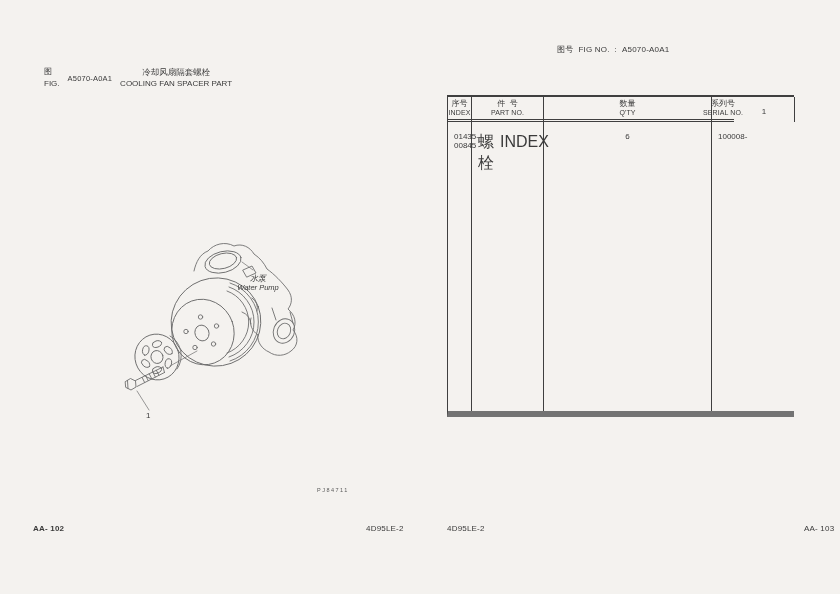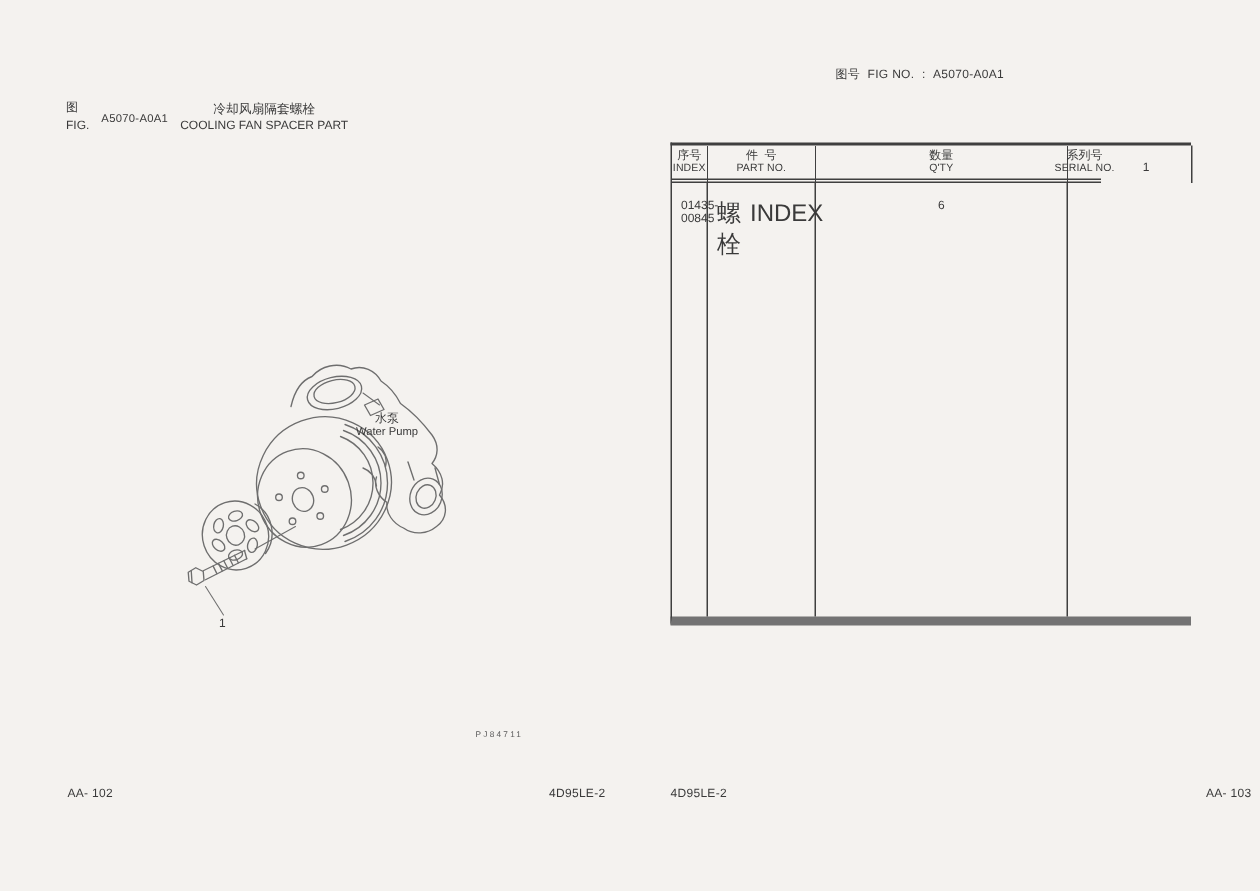--- a/index.html
+++ b/index.html
@@ -35,21 +35,21 @@
   .title-block .code{
     align-self:center;font-size:7.5px;letter-spacing:.2px;
   }
   .title-block .names{font-size:8px;line-height:11px;text-align:center;}
   .title-block .names .cn{font-size:8.5px;}
 
   
   .drawing-svg{position:absolute;left:0;top:0;}
   .pump-label{
     position:absolute;left:228px;top:274px;width:60px;
-    text-align:center;font-size:7.5px;line-height:9px;
+    text-align:center;font-size:7.5px;line-height:9px;font-style:italic;
   }
   .pump-label .cn{font-size:8px;}
   .callout-1{
     position:absolute;left:146px;top:411px;
     font-size:8px;
   }
   .drawing-no{
     position:absolute;left:317px;top:487px;
     font-size:5.5px;letter-spacing:1.5px;color:#5a5a5a;
   }
@@ -79,21 +79,21 @@
   .td.c{text-align:center;}
   .td.l{padding-left:6px;}
   .desc-cell{display:flex;align-items:baseline;padding:10px 8px 0 6px;text-align:right;}
   .desc-cell .leader{
     flex:1;border-bottom:1px dotted #5a5a5a;
     margin:0 3px 2px 3px;height:1px;
   }
 
   
   .ft{position:absolute;top:524px;font-size:8px;letter-spacing:.2px;}
-  .ft.p-left{left:45px;}
+  .ft.p-left{left:33px;font-weight:bold;}
   .ft.m-center{left:366px;}
   .ft.m-table{left:447px;}
   .ft.p-right{left:804px;}
 </style>
 </head>
 <body>
 
 <div class="page">
 
   <div class="fig-no-line">
@@ -204,20 +204,21 @@
     </div>
 
     <div class="td c vd">1</div>
     <div class="td l vd">01435-00845</div>
     <div class="desc-cell vd">
       <span>螺栓</span>
       <span class="leader"></span>
       <span>INDEX</span>
     </div>
     <div class="td c vd">6</div>
+    <div class="td l">100008-</div>
   </div>
 
   <div class="ft p-left">AA- 102</div>
   <div class="ft m-center">4D95LE-2</div>
   <div class="ft m-table">4D95LE-2</div>
   <div class="ft p-right">AA- 103</div>
 
 </div>
 
 </body></html>

